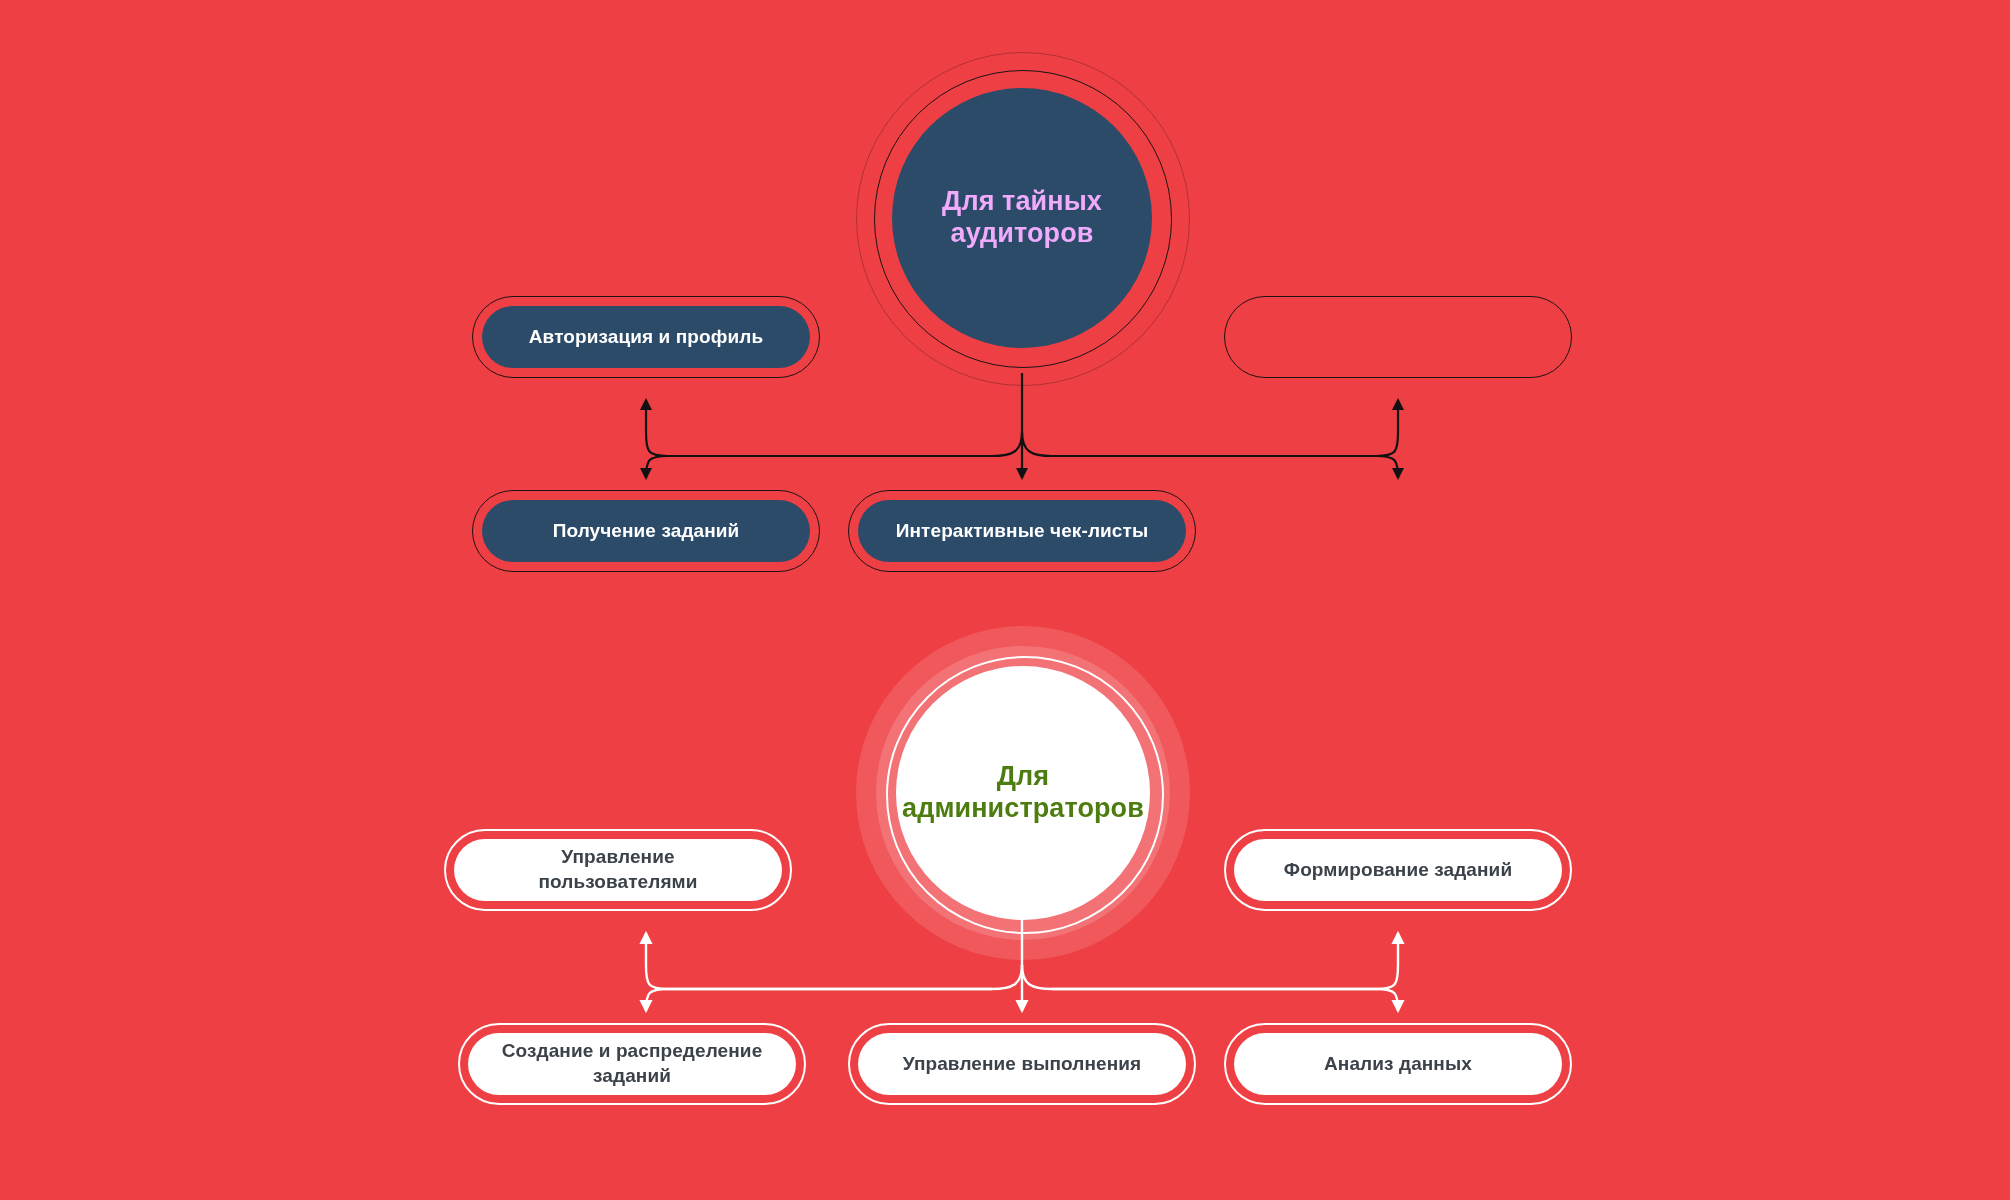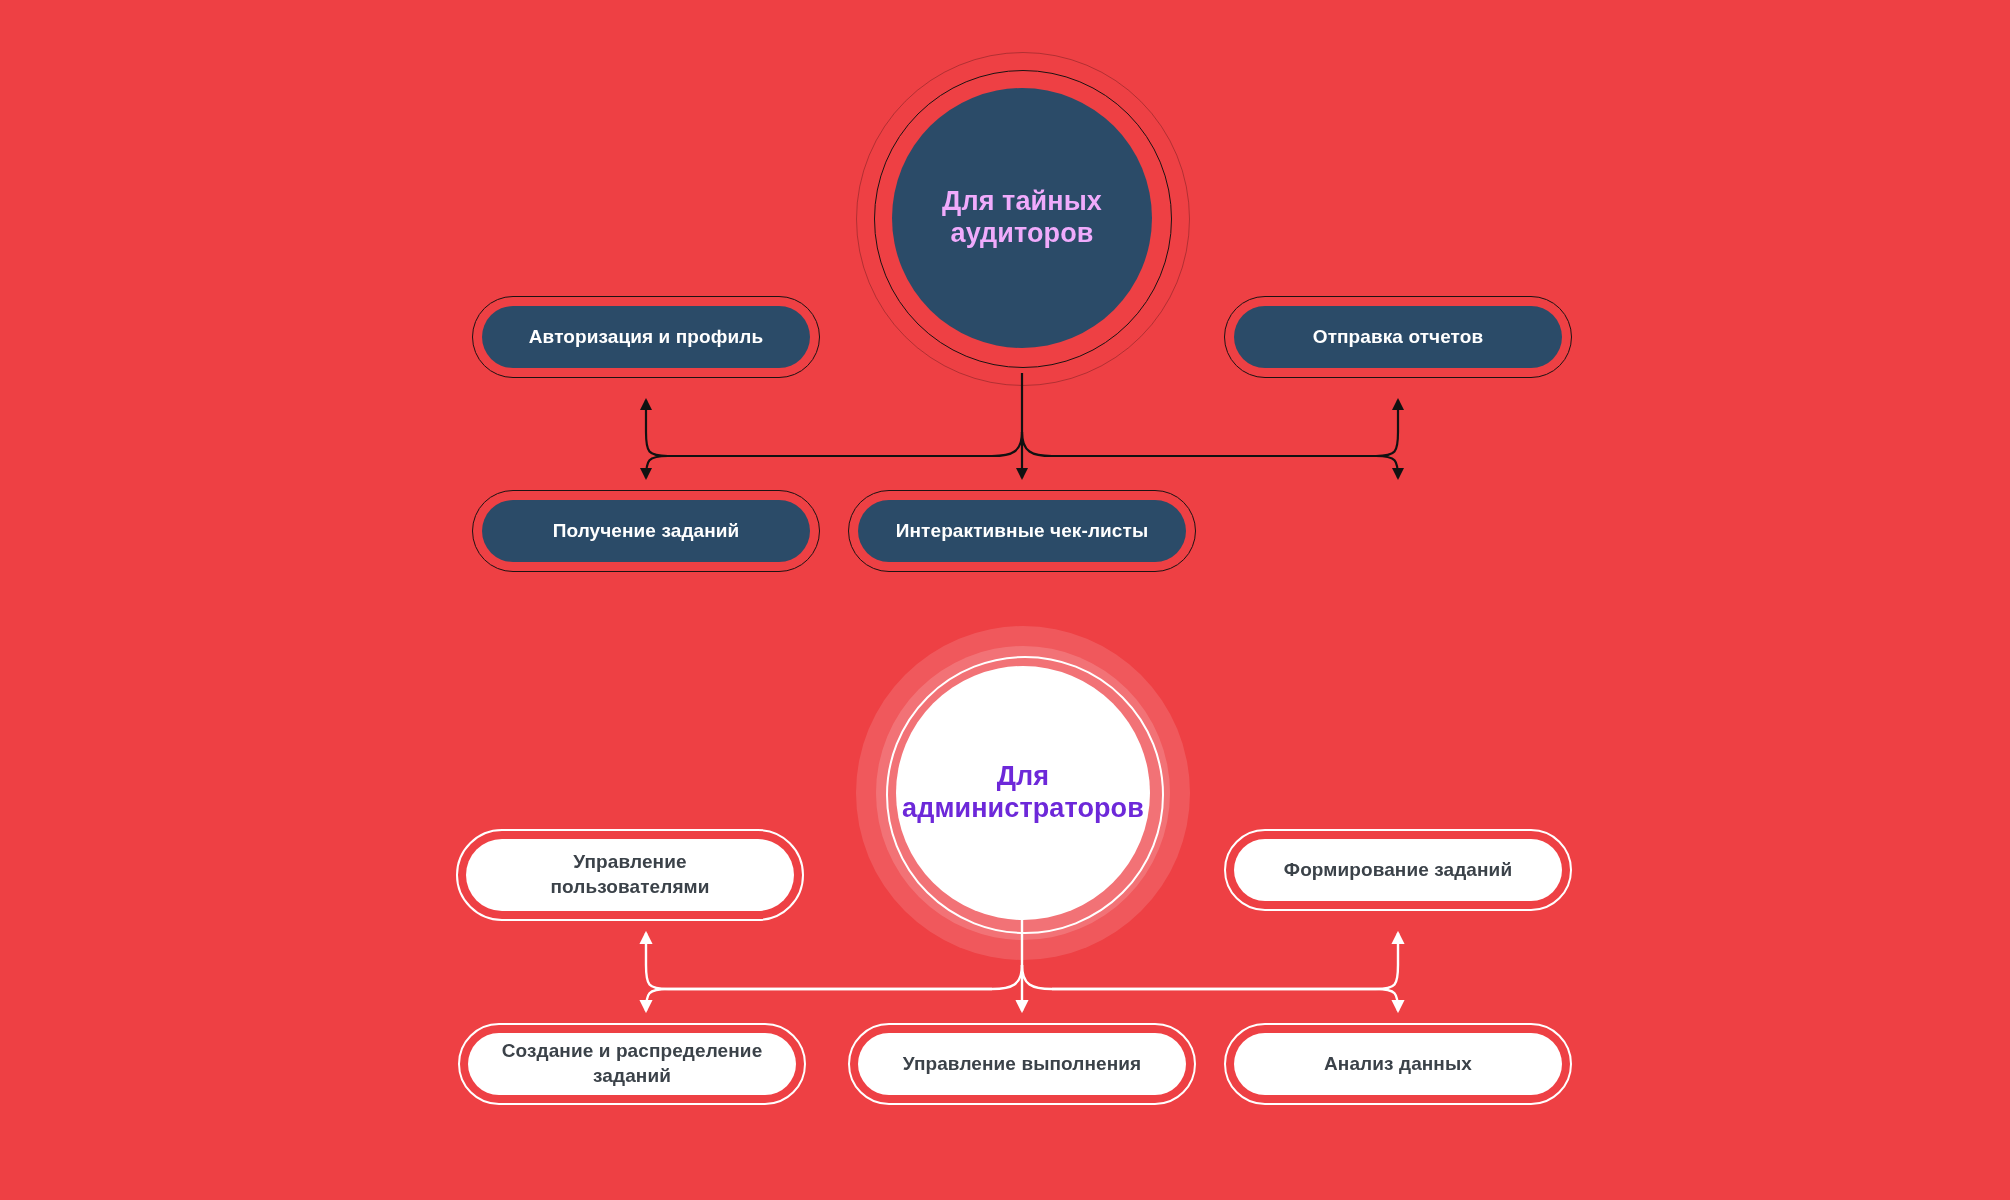--- a/index.html
+++ b/index.html
@@ -76,21 +76,21 @@
   .hub-white-ring {
     position: absolute;
     border-radius: 50%;
     border: 2.6px solid #ffffff;
   }
   .hub-white-core {
     position: absolute;
     border-radius: 50%;
     background: #ffffff;
   }
-  .hub-white-core .hub-label { color: #6d28d9; font-size: 27px; }
+  .hub-white-core .hub-label { color: #4d7c0f; font-size: 27px; }
 
   
   .pill-wrap {
     position: absolute;
     box-sizing: border-box;
     display: flex;
     align-items: center;
     justify-content: center;
   }
   .pill-outline {
@@ -174,23 +174,20 @@
 
   <div class="pill-wrap theme-dark" style="left:472px; top:296px; width:348px; height:82px;">
     <div class="pill-outline"></div>
     <div class="pill-body" style="left:10px; top:10px; right:10px; bottom:10px;">
       <span class="pill-text">Авторизация и профиль</span>
     </div>
   </div>
 
   <div class="pill-wrap theme-dark" style="left:1224px; top:296px; width:348px; height:82px;">
     <div class="pill-outline"></div>
-    <div class="pill-body" style="left:10px; top:10px; right:10px; bottom:10px;">
-      <span class="pill-text">Отправка отчетов</span>
-    </div>
   </div>
 
   <div class="pill-wrap theme-dark" style="left:472px; top:490px; width:348px; height:82px;">
     <div class="pill-outline"></div>
     <div class="pill-body" style="left:10px; top:10px; right:10px; bottom:10px;">
       <span class="pill-text">Получение заданий</span>
     </div>
   </div>
 
   <div class="pill-wrap theme-dark" style="left:848px; top:490px; width:348px; height:82px;">
@@ -202,21 +199,21 @@
 
 
   <div class="hub-halo-2" style="left:856px; top:626px; width:334px; height:334px;"></div>
   <div class="hub-halo-1" style="left:876px; top:646px; width:294px; height:294px;"></div>
   <div class="hub-white-ring" style="left:886px; top:656px; width:274px; height:274px;"></div>
   <div class="hub hub-white-core" style="left:896px; top:666px; width:254px; height:254px;">
     <div class="hub-label" style="white-space:pre-line;">Для
 администраторов</div>
   </div>
 
-  <div class="pill-wrap theme-light" style="left:456px; top:829px; width:348px; height:92px;">
+  <div class="pill-wrap theme-light" style="left:444px; top:829px; width:348px; height:82px;">
     <div class="pill-outline"></div>
     <div class="pill-body" style="left:10px; top:10px; right:10px; bottom:10px;">
       <span class="pill-text">Управление
 пользователями</span>
     </div>
   </div>
 
   <div class="pill-wrap theme-light" style="left:1224px; top:829px; width:348px; height:82px;">
     <div class="pill-outline"></div>
     <div class="pill-body" style="left:10px; top:10px; right:10px; bottom:10px;">

